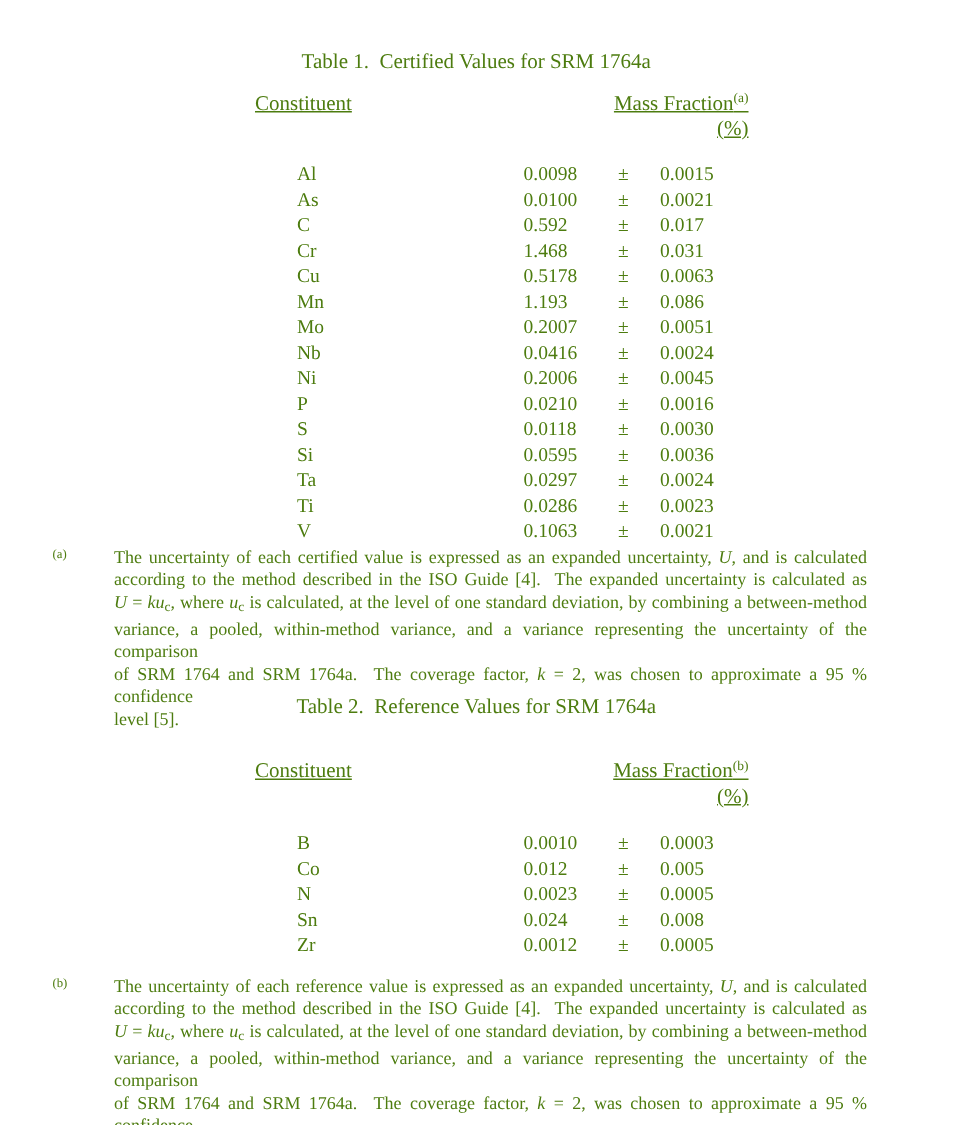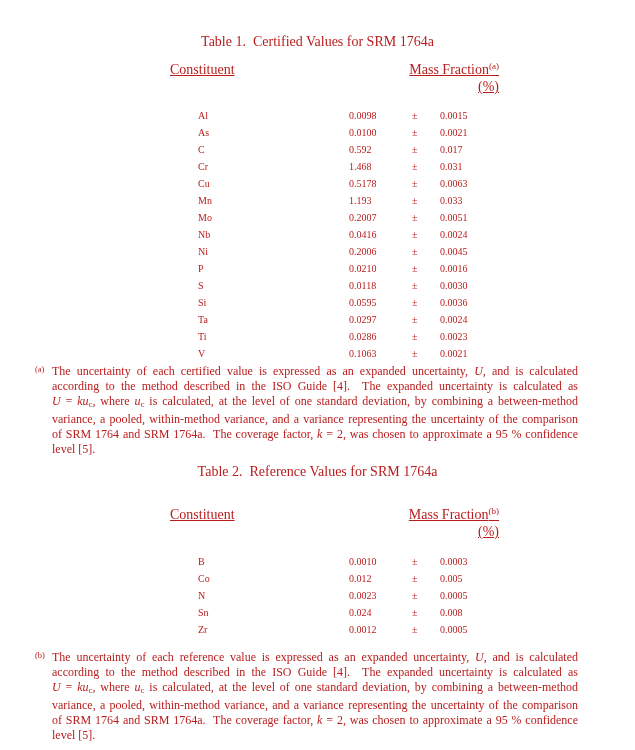--- a/index.html
+++ b/index.html
@@ -2,38 +2,38 @@
 <html><head>
 <meta charset="utf-8">
 <style>
   html, body { margin: 0; padding: 0; background: #ffffff; }
   .page {
     position: relative;
     width: 635px;
     height: 750px;
     background: #ffffff;
     font-family: "Liberation Serif", serif;
-    color: #b91c1c;
+    color: #4d7c0f;
     overflow: hidden;
   }
   .ttitle {
     position: absolute;
     left: 0;
     width: 635px;
     text-align: center;
     font-size: 14px;
     line-height: 16px;
     white-space: pre;
   }
   .hdr { position: absolute; font-size: 14px; line-height: 16px; white-space: pre; text-decoration: underline; }
   .hdr-constituent { left: 170px; }
   .hdr-mf { left: 349px; width: 150px; text-align: right; }
   sup.mf-sup { font-size: 9px; line-height: 0; vertical-align: 5px; letter-spacing: 0; }
   .trows { position: absolute; left: 0; width: 635px; }
-  .trow { position: relative; height: 17px; font-size: 10px; line-height: 17px; }
+  .trow { position: relative; height: 17px; font-size: 13px; line-height: 17px; }
   .trow span { position: absolute; top: 0; white-space: pre; }
   .trow .sym { left: 198px; }
   .trow .val { left: 349px; }
   .trow .pm  { left: 412px; }
   .trow .unc { left: 440px; }
   .footnote {
     position: absolute;
     left: 52px;
     width: 526px;
     font-size: 12px;
@@ -42,20 +42,21 @@
   .fn-marker {
     position: absolute;
     left: -17px;
     top: -2px;
     font-size: 8.5px;
   }
   .fn-line {
     text-align: justify;
     text-align-last: justify;
     white-space: pre-wrap;
+    margin-left: 24px;
   }
   .fn-line.last { text-align-last: left; }
   .seg-i { font-style: italic; }
   .seg-sub { font-size: 9px; vertical-align: -2px; }
 </style>
 </head>
 <body>
 
 <div class="page">
 
@@ -93,21 +94,21 @@
     <div class="trow">
         <span class="sym">Cu</span>
         <span class="val">0.5178</span>
         <span class="pm">±</span>
         <span class="unc">0.0063</span>
       </div>
     <div class="trow">
         <span class="sym">Mn</span>
         <span class="val">1.193</span>
         <span class="pm">±</span>
-        <span class="unc">0.033</span>
+        <span class="unc">0.086</span>
       </div>
     <div class="trow">
         <span class="sym">Mo</span>
         <span class="val">0.2007</span>
         <span class="pm">±</span>
         <span class="unc">0.0051</span>
       </div>
     <div class="trow">
         <span class="sym">Nb</span>
         <span class="val">0.0416</span>

